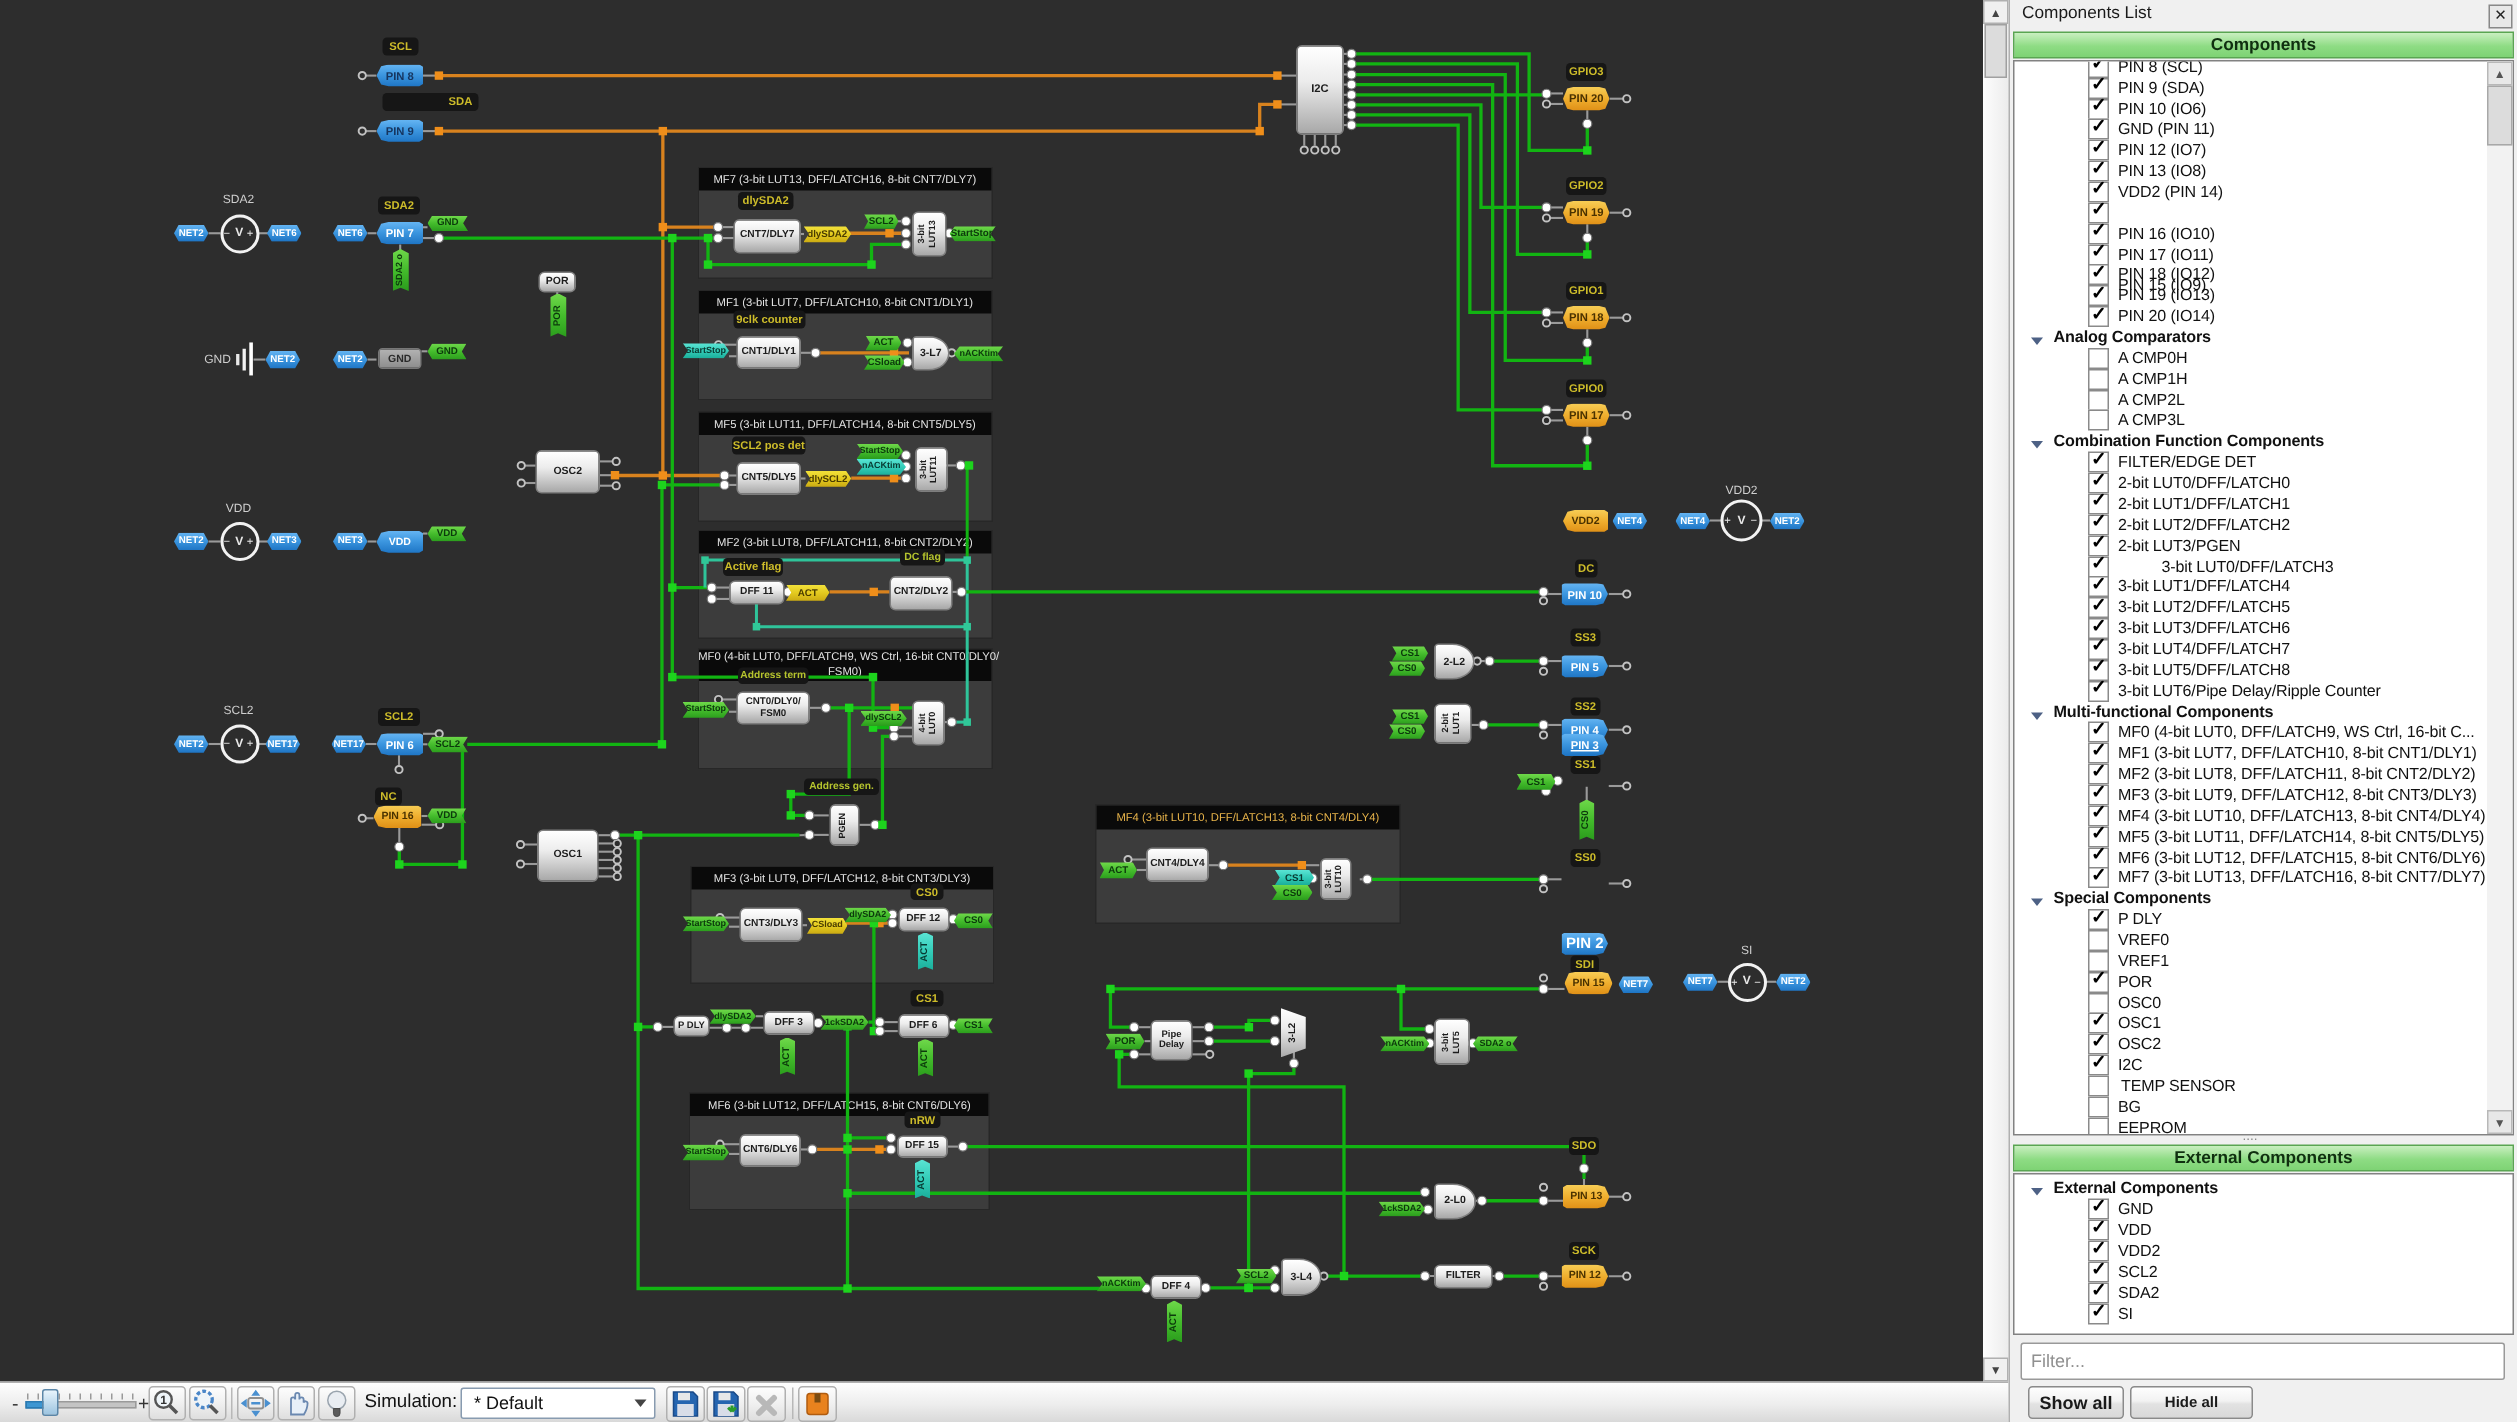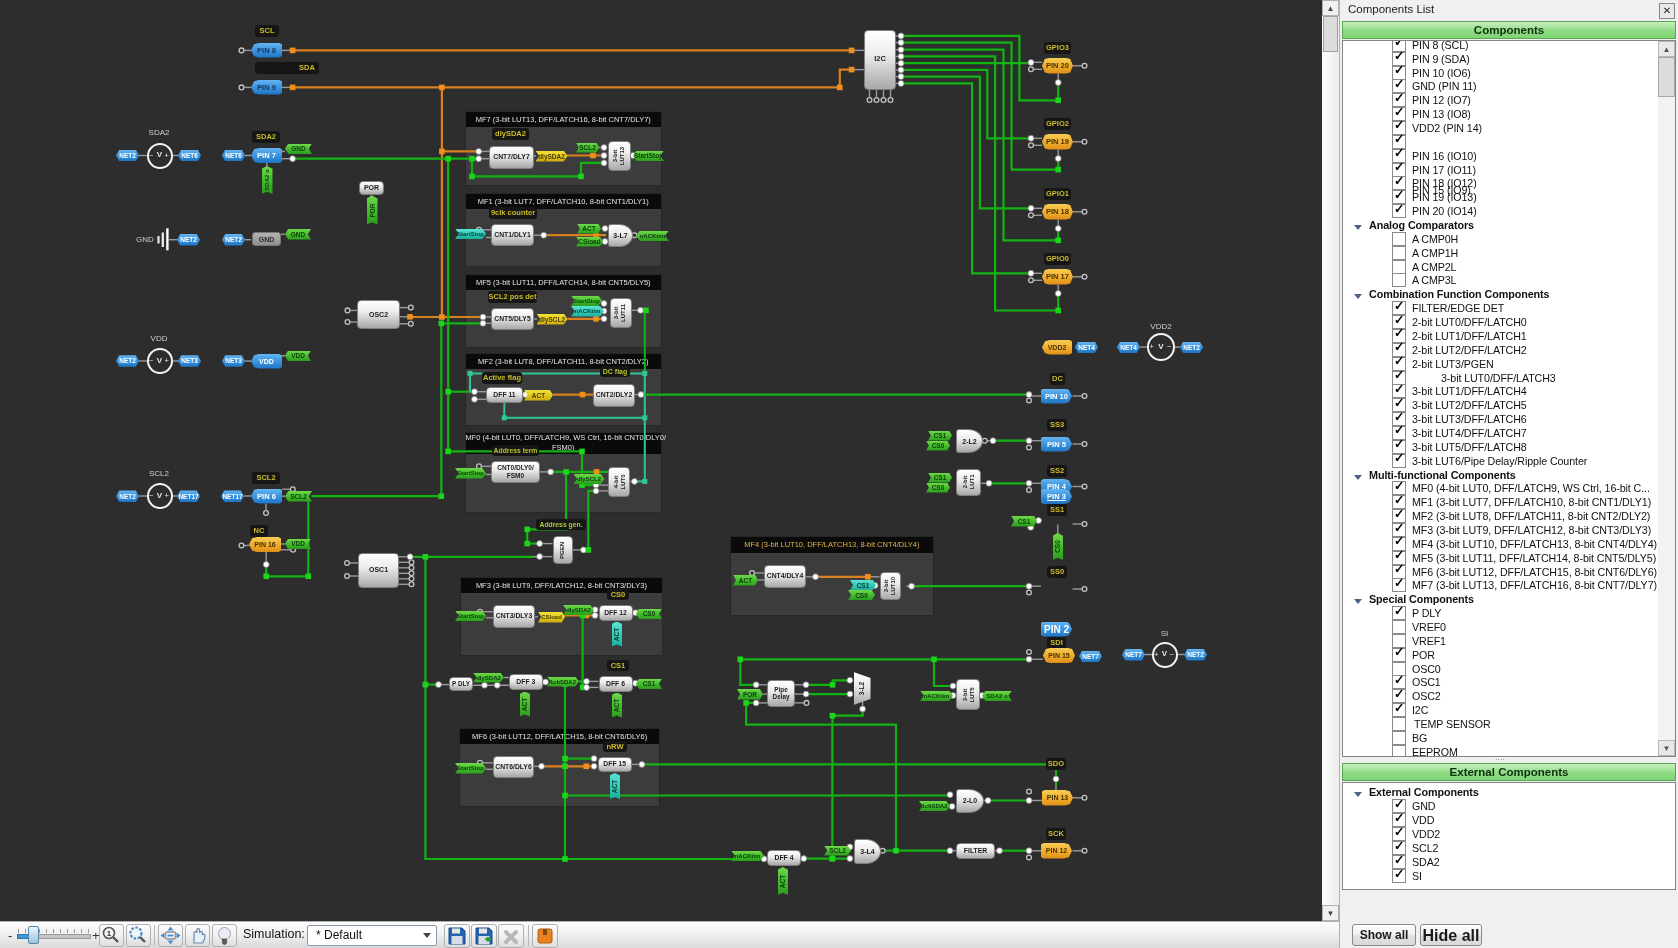--- a/index.html
+++ b/index.html
@@ -926,15 +926,16 @@
         <div style="position:absolute;left:49px;top:58.2px;width:12px;height:12px;background:#fff;border:1px solid #8a8a8a;"></div>
         <div style="position:absolute;left:51px;top:54.7px;font-size:12.5px;font-weight:bold;color:#000;">✓</div>
         <div style="position:absolute;left:69px;top:59.2px;font-size:10.7px;color:#111;white-space:nowrap;letter-spacing:-0.1px;">SCL2</div>
         <div style="position:absolute;left:49px;top:72.25px;width:12px;height:12px;background:#fff;border:1px solid #8a8a8a;"></div>
         <div style="position:absolute;left:51px;top:68.75px;font-size:12.5px;font-weight:bold;color:#000;">✓</div>
         <div style="position:absolute;left:69px;top:73.25px;font-size:10.7px;color:#111;white-space:nowrap;letter-spacing:-0.1px;">SDA2</div>
         <div style="position:absolute;left:49px;top:86.3px;width:12px;height:12px;background:#fff;border:1px solid #8a8a8a;"></div>
         <div style="position:absolute;left:51px;top:82.8px;font-size:12.5px;font-weight:bold;color:#000;">✓</div>
         <div style="position:absolute;left:69px;top:87.3px;font-size:10.7px;color:#111;white-space:nowrap;letter-spacing:-0.1px;">SI</div>
       </div>
+      <div style="position:absolute;left:7px;top:895px;width:323px;height:25px;background:#fff;border:1px solid #999;border-radius:2px;box-sizing:border-box;font-size:12px;color:#909090;line-height:23px;padding-left:6px;">Filter...</div>
       <div style="position:absolute;left:12px;top:924px;width:64px;height:22px;background:linear-gradient(180deg,#fefefe 0%,#f2f2f2 45%,#e2e2e2 55%,#d8d8d8 100%);border:1px solid #8a8a8a;border-radius:3px;box-sizing:border-box;text-align:center;font-size:12px;font-weight:bold;color:#1a1a1a;line-height:21px;">Show all</div>
-      <div style="position:absolute;left:80px;top:924px;width:62px;height:22px;background:linear-gradient(180deg,#fefefe 0%,#f2f2f2 45%,#e2e2e2 55%,#d8d8d8 100%);border:1px solid #8a8a8a;border-radius:3px;box-sizing:border-box;text-align:center;font-size:16px;font-weight:bold;color:#1a1a1a;line-height:21px;">Hide all</div>
+      <div style="position:absolute;left:80px;top:924px;width:82px;height:22px;background:linear-gradient(180deg,#fefefe 0%,#f2f2f2 45%,#e2e2e2 55%,#d8d8d8 100%);border:1px solid #8a8a8a;border-radius:3px;box-sizing:border-box;text-align:center;font-size:10px;font-weight:bold;color:#1a1a1a;line-height:21px;">Hide all</div>
     </div>
 </div>
 </body></html>

